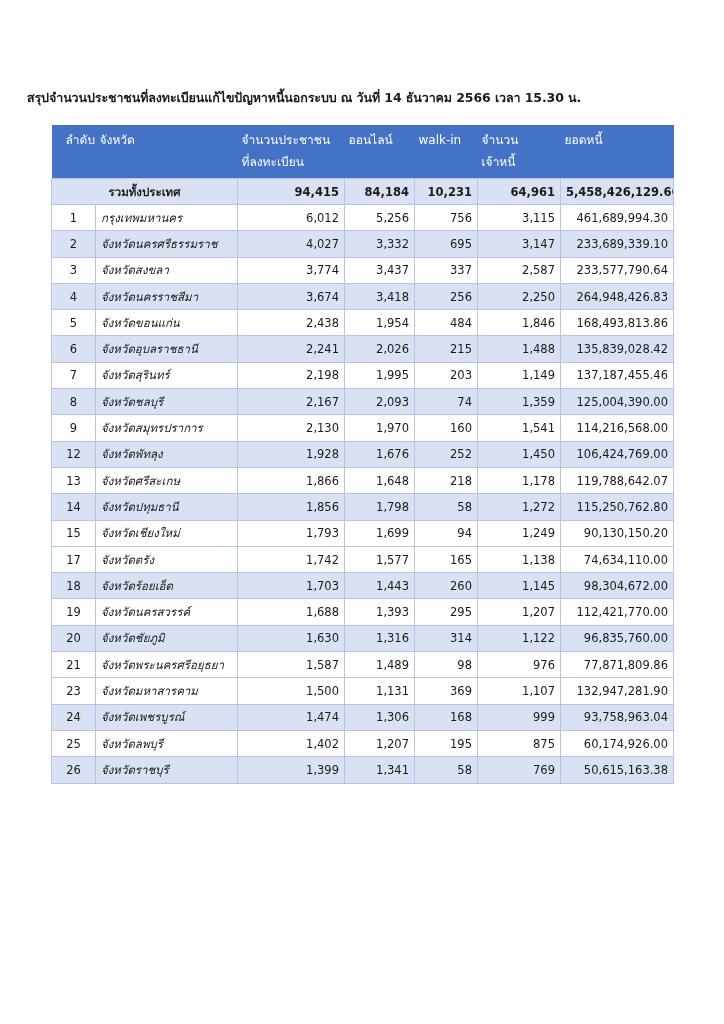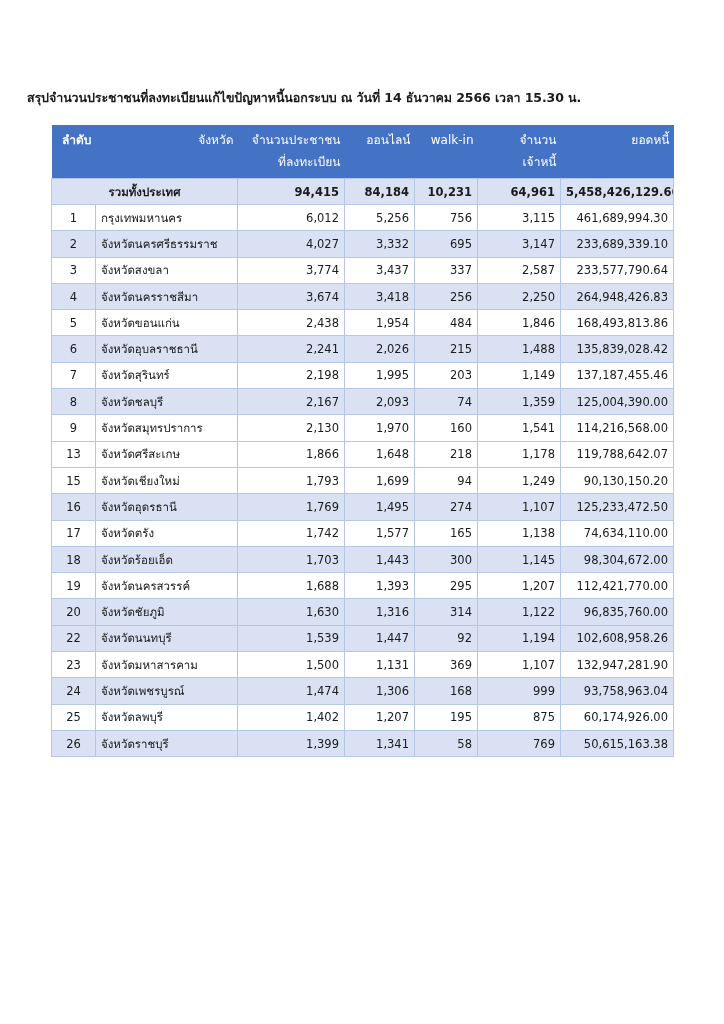--- a/index.html
+++ b/index.html
@@ -18,33 +18,33 @@
   table.report col.c2 { width: 107px; }
   table.report col.c3 { width: 70px; }
   table.report col.c4 { width: 63px; }
   table.report col.c5 { width: 83px; }
   table.report col.c6 { width: 113px; }
   thead th {
     background: #4472c4; color: #ffffff; font-weight: normal;
     vertical-align: top; padding: 4px 4px 0 4px; height: 49px;
     font-size: 12px; line-height: 22px; border: none;
   }
-  thead th.left { text-align: right; padding-left: 6px; font-weight: bold; }
-  thead th.center { text-align: right; }
+  thead th.left { text-align: left; padding-left: 14px; }
+  thead th.center { text-align: left; }
   tbody td {
     border: 1px solid #b4c6e7; height: 25.3px; padding: 0 5px;
     white-space: nowrap; overflow: hidden;
   }
   tr.total td { background: #d9e1f2; font-weight: bold; height: 25px; }
   tr.total td.label { text-align: center; margin-top: 31px; }
   tr.even td { background: #d9e1f2; }
   tr.odd td { background: #ffffff; }
   td.num { text-align: right; }
   td.idx { text-align: center; }
-  td.name { text-align: left; }
+  td.name { text-align: left; font-style: italic; }
 </style>
 </head>
 <body>
 
 <div class="title">สรุปจำนวนประชาชนที่ลงทะเบียนแก้ไขปัญหาหนี้นอกระบบ  ณ วันที่ 14 ธันวาคม 2566 เวลา 15.30 น.</div>
 
 <table class="report">
   <colgroup>
     <col class="c0">
       <col class="c1">
@@ -154,62 +154,71 @@
       </tr>
       <tr class="odd">
         <td class="idx">9</td>
         <td class="name">จังหวัดสมุทรปราการ</td>
         <td class="num">2,130</td>
         <td class="num">1,970</td>
         <td class="num">160</td>
         <td class="num">1,541</td>
         <td class="num">114,216,568.00</td>
       </tr>
+      <tr class="even">
+        <td class="idx">12</td>
+        <td class="name">จังหวัดพัทลุง</td>
+        <td class="num">1,928</td>
+        <td class="num">1,676</td>
+        <td class="num">252</td>
+        <td class="num">1,450</td>
+        <td class="num">106,424,769.00</td>
+      </tr>
       <tr class="odd">
         <td class="idx">13</td>
         <td class="name">จังหวัดศรีสะเกษ</td>
         <td class="num">1,866</td>
         <td class="num">1,648</td>
         <td class="num">218</td>
         <td class="num">1,178</td>
         <td class="num">119,788,642.07</td>
       </tr>
+      <tr class="even">
+        <td class="idx">14</td>
+        <td class="name">จังหวัดปทุมธานี</td>
+        <td class="num">1,856</td>
+        <td class="num">1,798</td>
+        <td class="num">58</td>
+        <td class="num">1,272</td>
+        <td class="num">115,250,762.80</td>
+      </tr>
       <tr class="odd">
         <td class="idx">15</td>
         <td class="name">จังหวัดเชียงใหม่</td>
         <td class="num">1,793</td>
         <td class="num">1,699</td>
         <td class="num">94</td>
         <td class="num">1,249</td>
         <td class="num">90,130,150.20</td>
       </tr>
-      <tr class="even">
-        <td class="idx">16</td>
-        <td class="name">จังหวัดอุดรธานี</td>
-        <td class="num">1,769</td>
-        <td class="num">1,495</td>
-        <td class="num">274</td>
-        <td class="num">1,107</td>
-        <td class="num">125,233,472.50</td>
-      </tr>
       <tr class="odd">
         <td class="idx">17</td>
         <td class="name">จังหวัดตรัง</td>
         <td class="num">1,742</td>
         <td class="num">1,577</td>
         <td class="num">165</td>
         <td class="num">1,138</td>
         <td class="num">74,634,110.00</td>
       </tr>
       <tr class="even">
         <td class="idx">18</td>
         <td class="name">จังหวัดร้อยเอ็ด</td>
         <td class="num">1,703</td>
         <td class="num">1,443</td>
-        <td class="num">300</td>
+        <td class="num">260</td>
         <td class="num">1,145</td>
         <td class="num">98,304,672.00</td>
       </tr>
       <tr class="odd">
         <td class="idx">19</td>
         <td class="name">จังหวัดนครสวรรค์</td>
         <td class="num">1,688</td>
         <td class="num">1,393</td>
         <td class="num">295</td>
         <td class="num">1,207</td>
@@ -217,28 +226,28 @@
       </tr>
       <tr class="even">
         <td class="idx">20</td>
         <td class="name">จังหวัดชัยภูมิ</td>
         <td class="num">1,630</td>
         <td class="num">1,316</td>
         <td class="num">314</td>
         <td class="num">1,122</td>
         <td class="num">96,835,760.00</td>
       </tr>
-      <tr class="even">
-        <td class="idx">22</td>
-        <td class="name">จังหวัดนนทบุรี</td>
-        <td class="num">1,539</td>
-        <td class="num">1,447</td>
-        <td class="num">92</td>
-        <td class="num">1,194</td>
-        <td class="num">102,608,958.26</td>
+      <tr class="odd">
+        <td class="idx">21</td>
+        <td class="name">จังหวัดพระนครศรีอยุธยา</td>
+        <td class="num">1,587</td>
+        <td class="num">1,489</td>
+        <td class="num">98</td>
+        <td class="num">976</td>
+        <td class="num">77,871,809.86</td>
       </tr>
       <tr class="odd">
         <td class="idx">23</td>
         <td class="name">จังหวัดมหาสารคาม</td>
         <td class="num">1,500</td>
         <td class="num">1,131</td>
         <td class="num">369</td>
         <td class="num">1,107</td>
         <td class="num">132,947,281.90</td>
       </tr>

